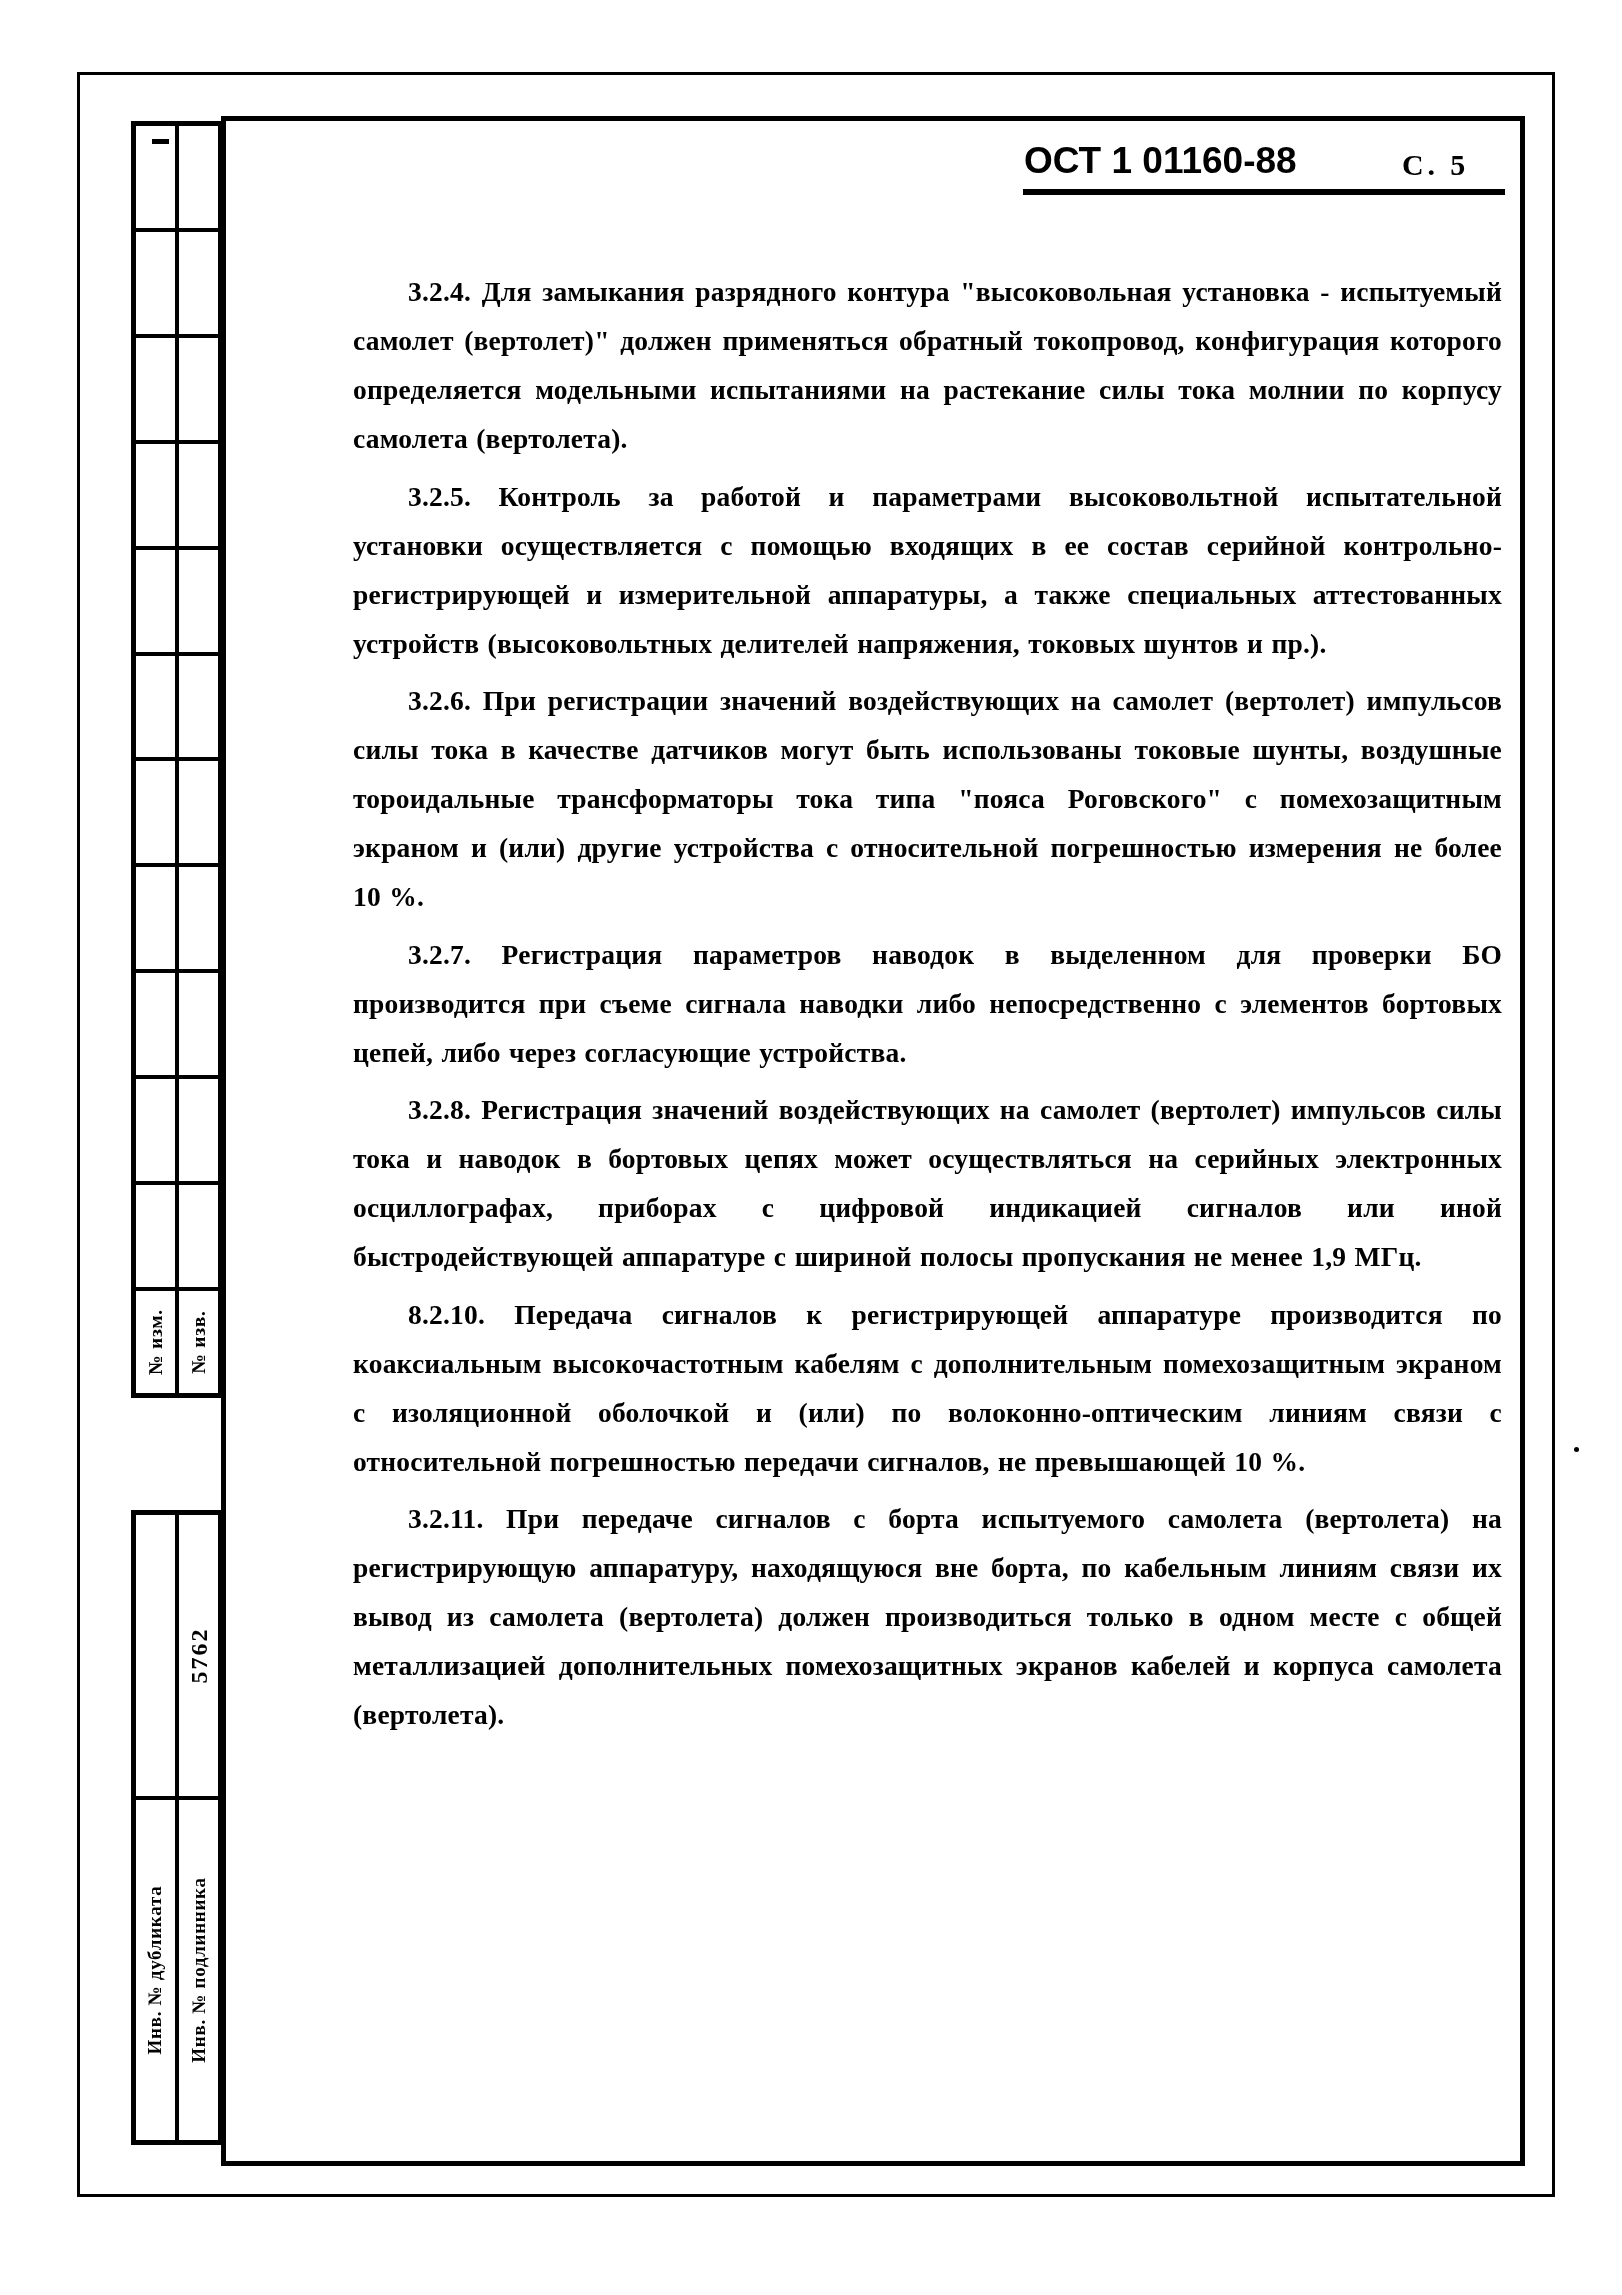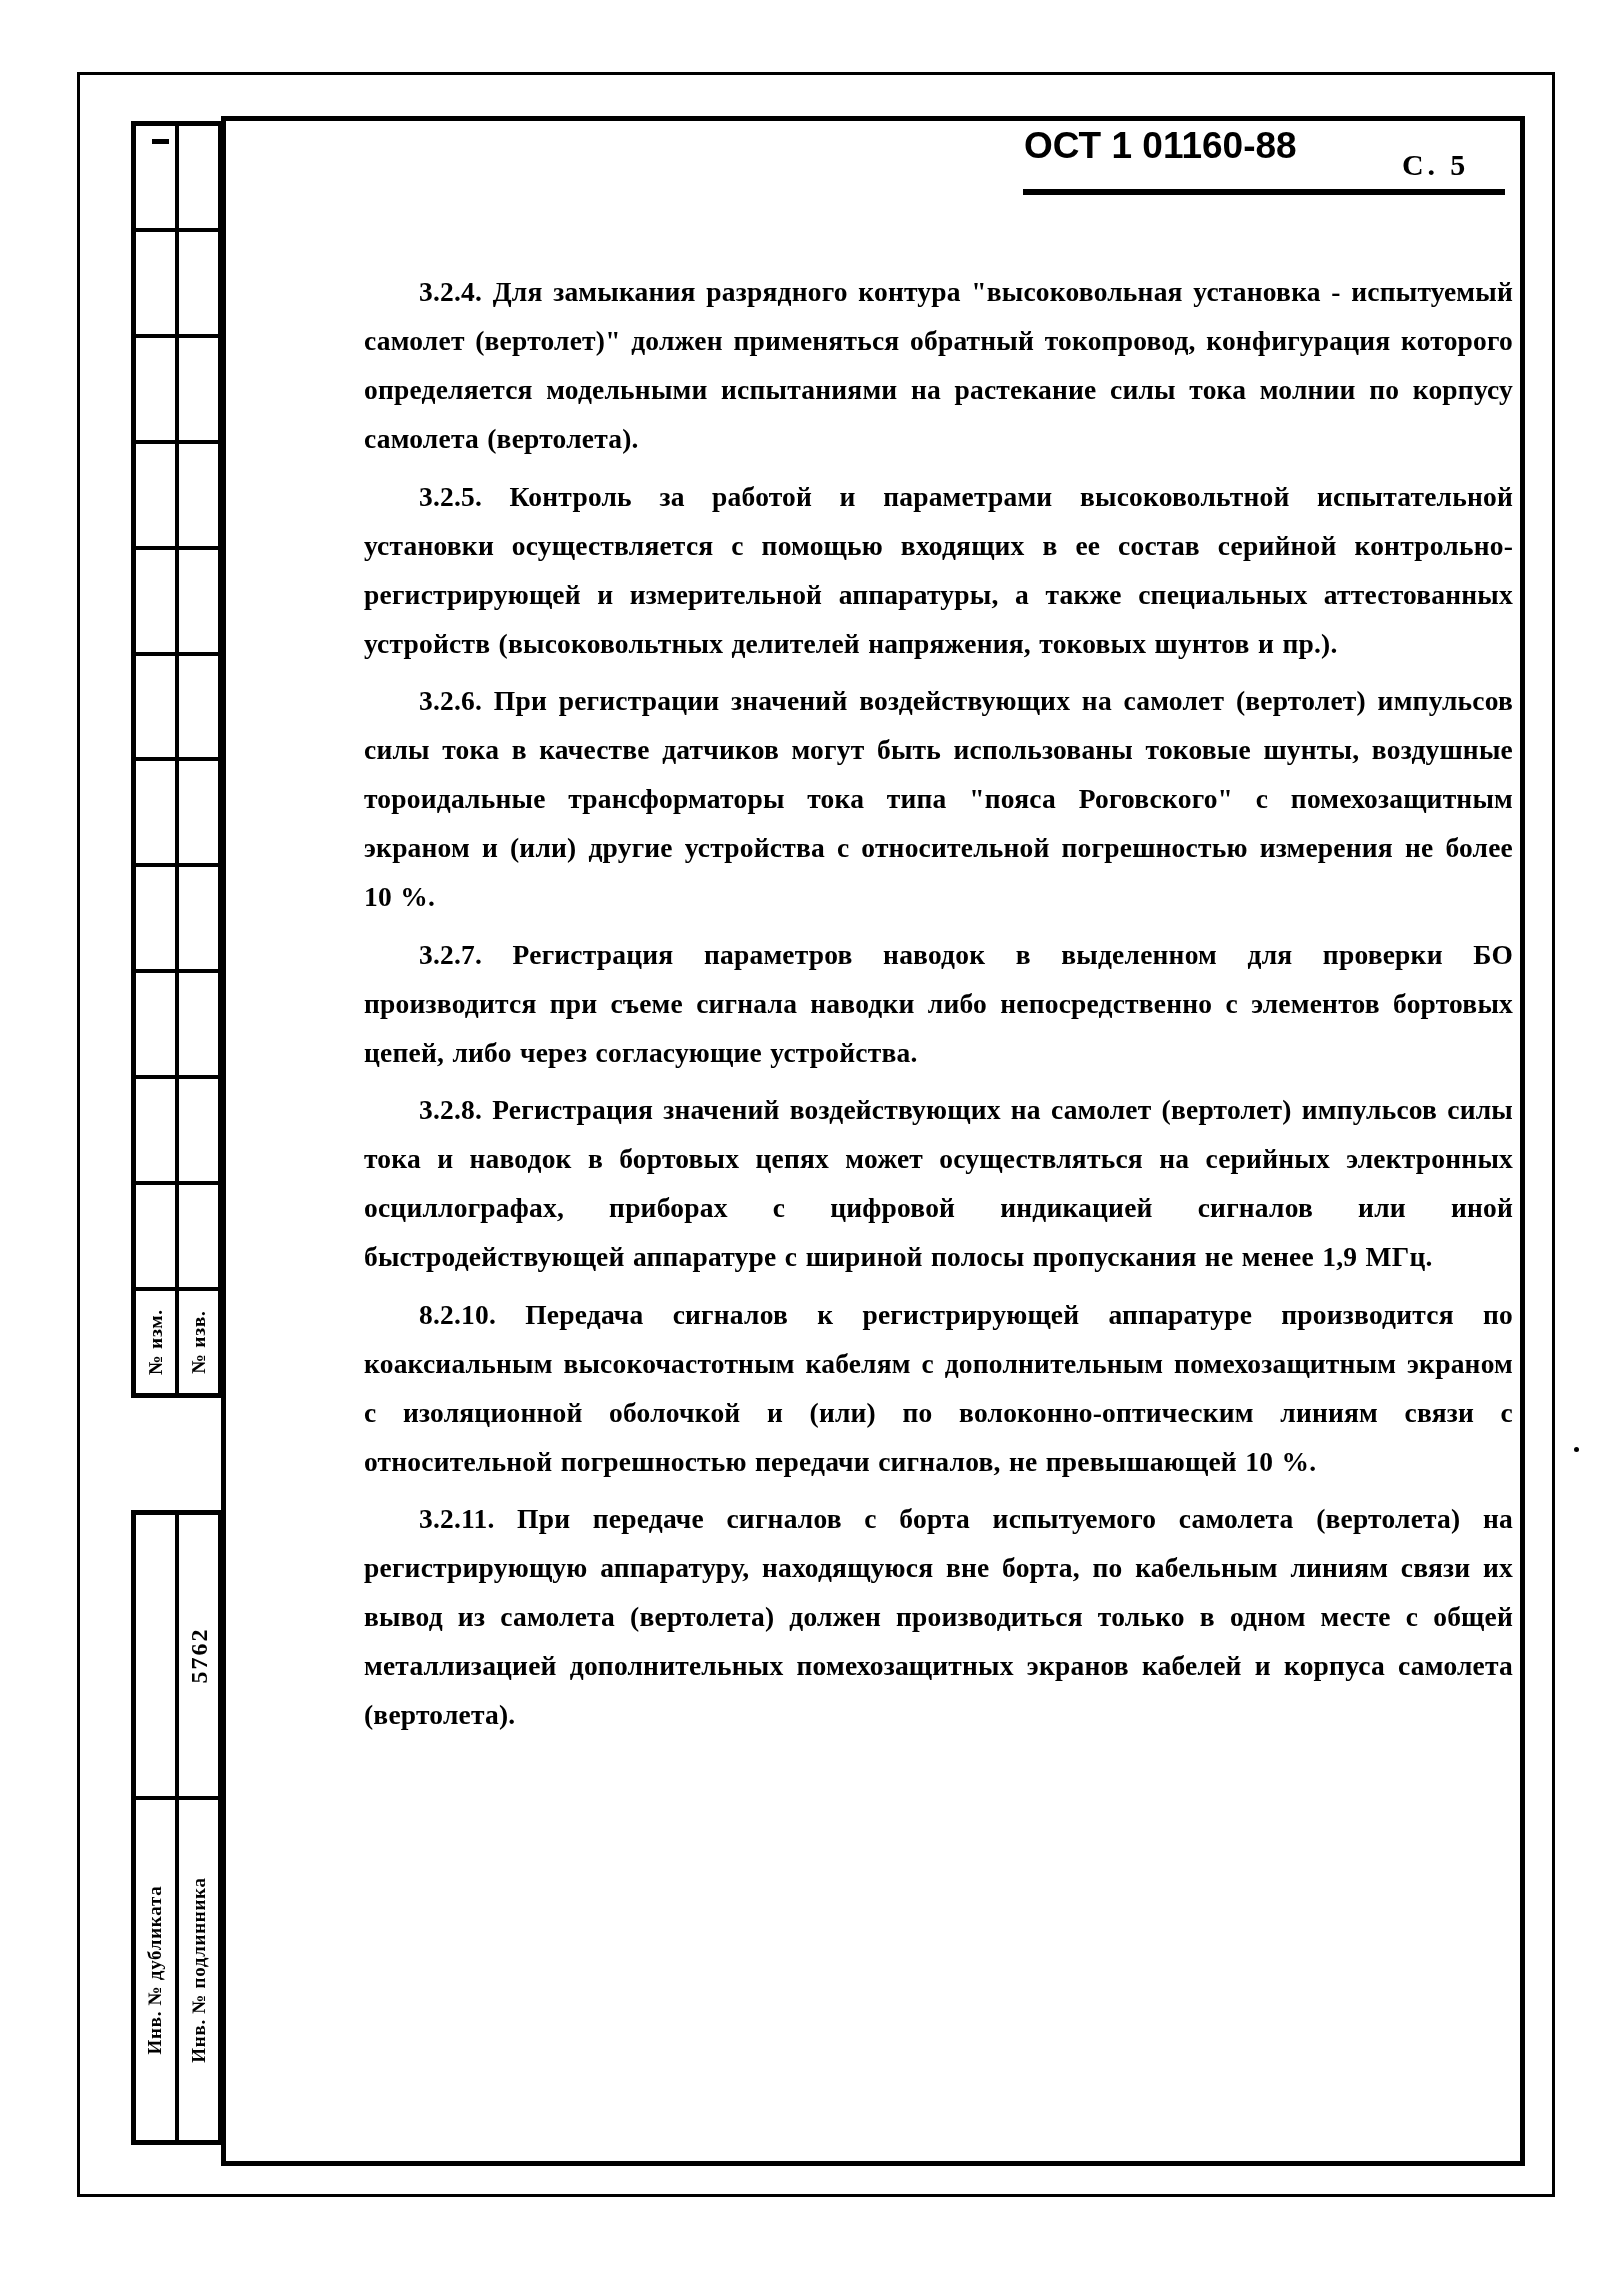--- a/index.html
+++ b/index.html
@@ -19,21 +19,21 @@
     border:3.3px solid #000;
   }
   .inner-frame {
     position:absolute; left:221px; top:116px;
     width:1304px; height:2050px;
     border:5.2px solid #000;
   }
 
   
   .doc-number {
-    position:absolute; left:1024px; top:125px; width:281px;
+    position:absolute; left:1024px; top:140px; width:281px;
     font-family:"Liberation Sans","DejaVu Sans",sans-serif;
     font-weight:700; font-size:37px; letter-spacing:0px;
     white-space:nowrap;
   }
   .page-label {
     position:absolute; left:1402px; top:148px;
     font-weight:700; font-size:30px; letter-spacing:3.9px;
     white-space:nowrap;
   }
   .header-underline {
@@ -70,21 +70,21 @@
     white-space:nowrap;
     font-weight:700;
     font-size:19.6px;
     letter-spacing:0.7px;
   }
   .vlabel.small { font-size:19px; }
   .vlabel.code  { font-size:24px; letter-spacing:2px; }
 
   
   .text-block {
-    position:absolute; left:364px; top:267px; width:1149px;
+    position:absolute; left:353px; top:267px; width:1149px;
   }
   .para {
     font-size:27.5px; line-height:49px; font-weight:700;
     text-align:justify; text-indent:55px;
     margin-bottom:8.5px;
     letter-spacing:0.2px;
     word-spacing:1.3px;
   }
 
   

